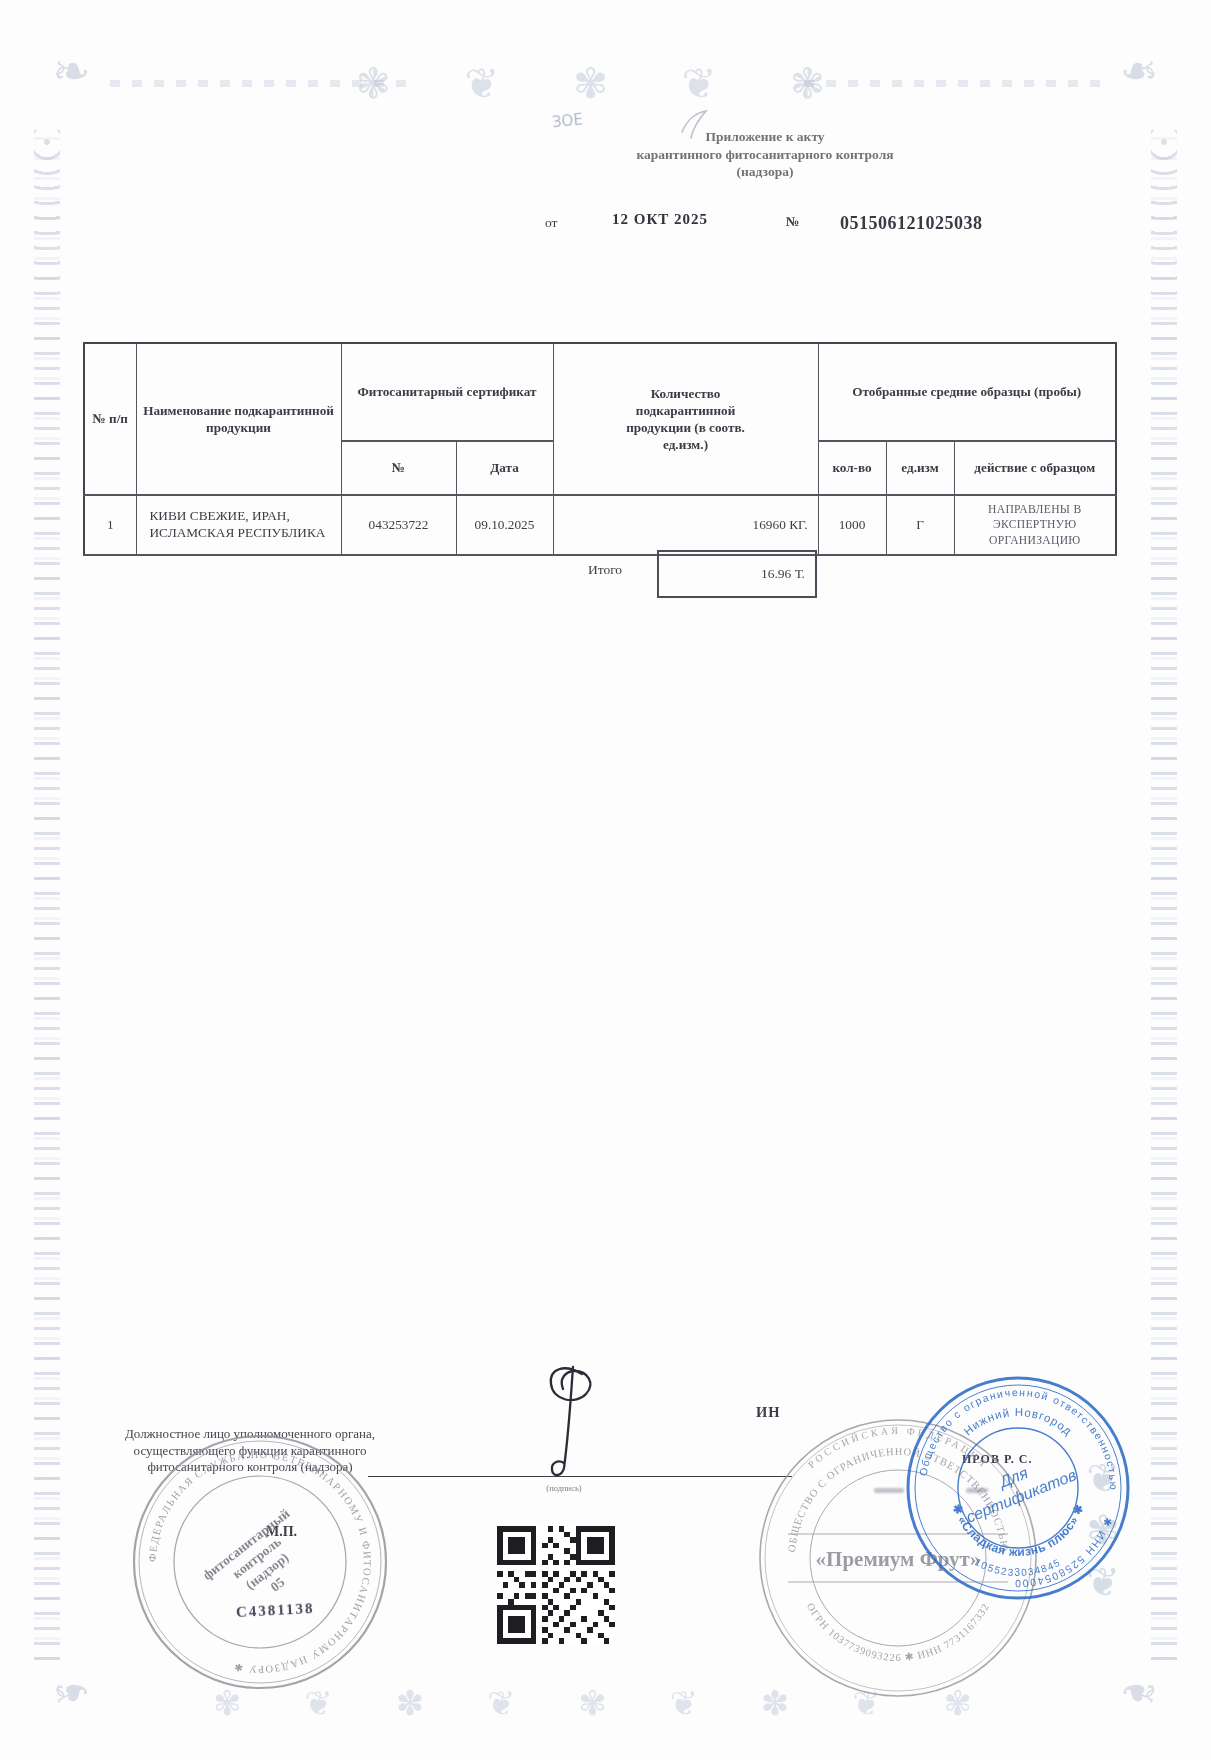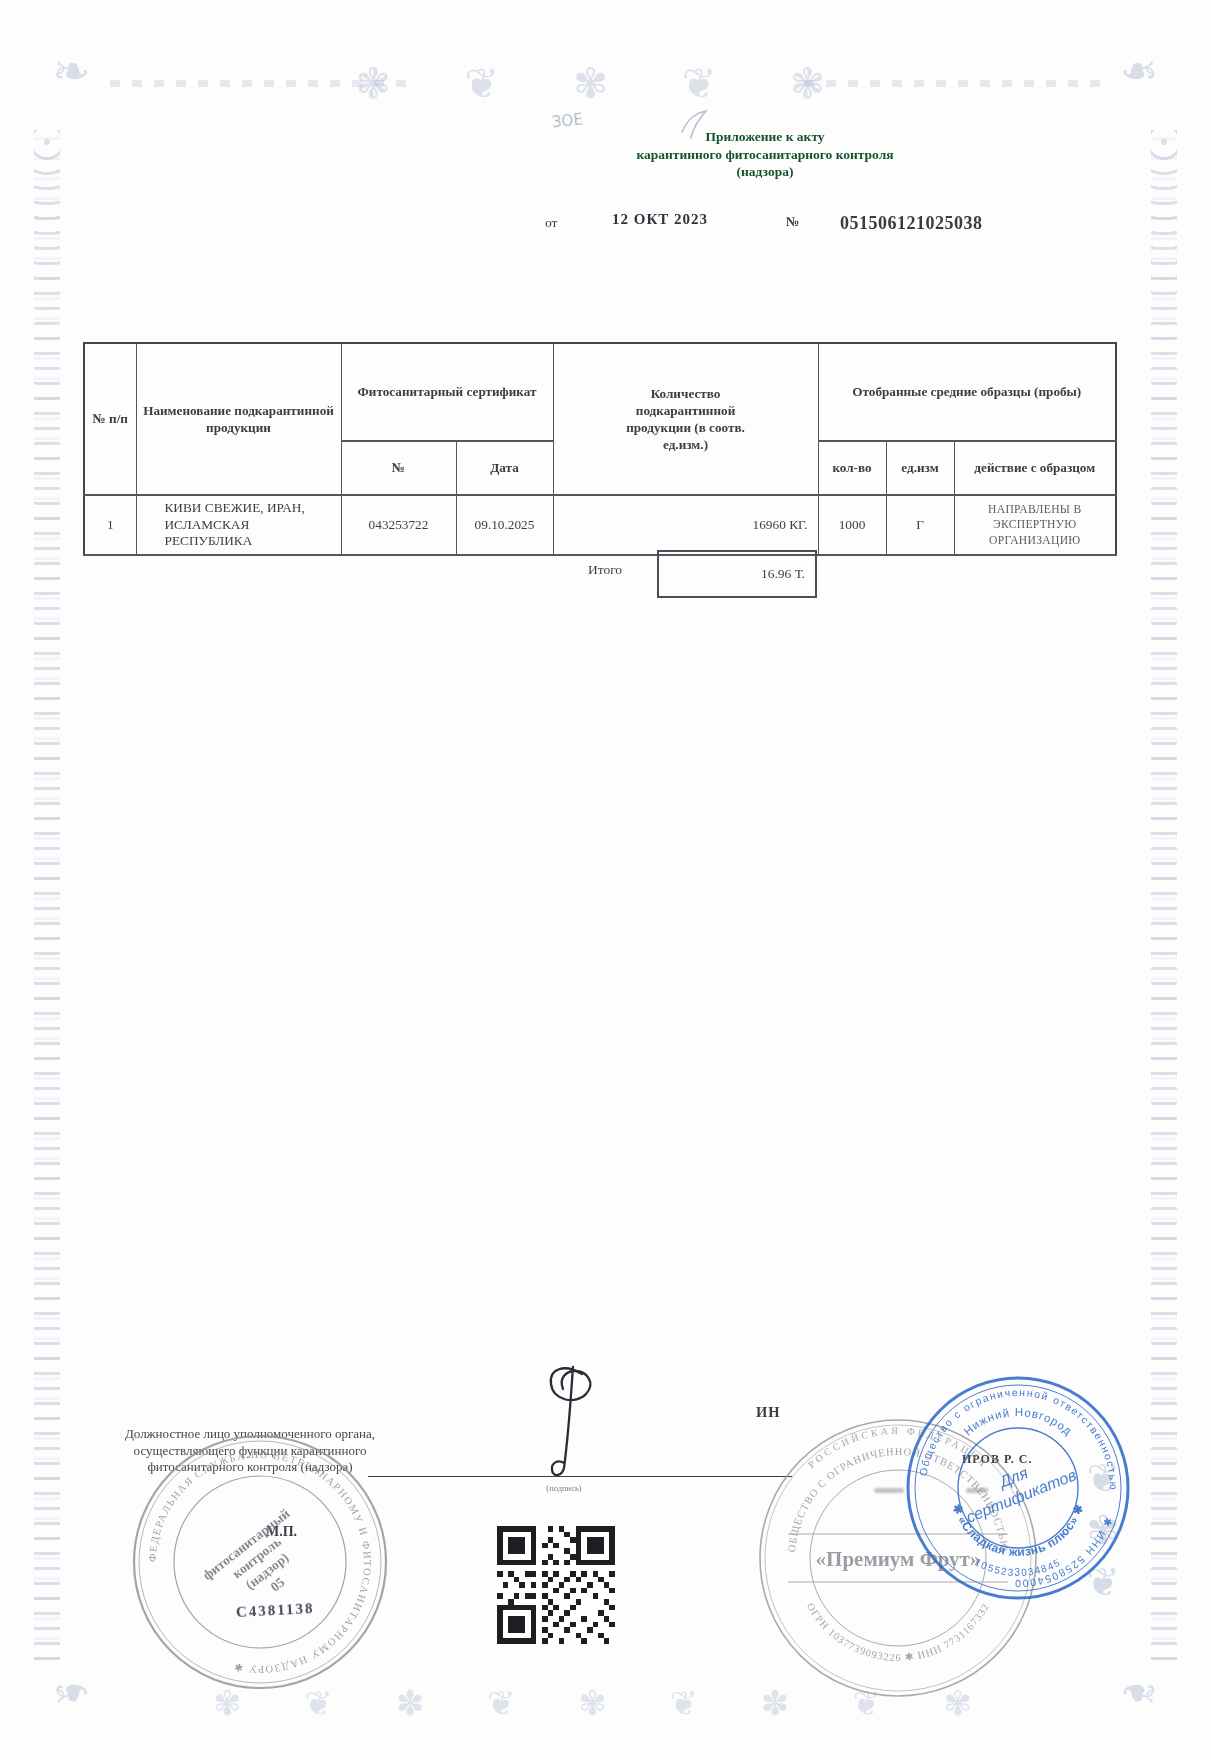--- a/index.html
+++ b/index.html
@@ -43,21 +43,21 @@
   .corner.bl{bottom:40px;left:52px;transform:scaleY(-1);}
   .corner.br{bottom:40px;right:52px;transform:scale(-1,-1);}
   .edge-motif{
     position:absolute;right:78px;top:1452px;width:60px;
     font-family:"DejaVu Sans",sans-serif;font-size:40px;line-height:52px;
     text-align:center;color:rgba(130,148,180,.30);filter:blur(.4px);
   }
   
   .doc-title{
     position:absolute;left:560px;top:128px;width:410px;
-    text-align:center;font-size:13.5px;font-weight:600;line-height:17.5px;color:#14532d;
+    text-align:center;font-size:13.5px;font-weight:600;line-height:17.5px;color:#737373;
   }
   .date-row{position:absolute;left:0;top:211px;width:100%;height:24px;font-size:13.5px;}
   .date-prefix{position:absolute;left:545px;top:4px;}
   .date-value{position:absolute;left:612px;top:0;font-size:15px;font-weight:700;letter-spacing:1px;color:#33333d;}
   .number-label{position:absolute;left:786px;top:3px;font-weight:600;}
   .number-value{position:absolute;left:840px;top:2px;font-size:18px;font-weight:600;letter-spacing:.5px;color:#3a3a44;}
   .artifact-text{
     position:absolute;left:552px;top:112px;font-size:15px;color:rgba(110,128,155,.55);
     transform:rotate(-6deg);filter:blur(.4px);font-family:"DejaVu Sans",sans-serif;
   }
@@ -68,21 +68,21 @@
     border-collapse:collapse;table-layout:fixed;
     font-size:13.3px;color:#3c3c46;
   }
   .doc-table th,.doc-table td{border:1.6px solid #55555e;padding:2px 4px;vertical-align:middle;}
   .doc-table{border:2.2px solid #45454f;}
   .doc-table tr.h1 th{height:92px;font-weight:700;font-size:13.2px;line-height:1.3;}
   .doc-table tr.h2 th{height:48px;font-weight:700;font-size:13.2px;border-top-width:2px;}
   .doc-table tr.data-row td{height:54px;border-top-width:2px;border-bottom-width:2.2px;}
   .doc-table .hwrap{max-width:160px;margin:0 auto;}
   .doc-table td.c{text-align:center;}
-  .doc-table td.l{text-align:left;padding-left:28px;line-height:1.25;}
+  .doc-table td.l{text-align:left;padding-left:13px;line-height:1.25;}
   .doc-table td.r{text-align:right;padding-right:10px;}
   .doc-table td.action{
     text-align:center;font-size:11.6px;line-height:1.3;color:#5c5c6a;
     letter-spacing:.3px;padding:1px 2px;
   }
   .total-label{position:absolute;left:558px;top:562px;width:94px;text-align:center;font-size:13.5px;}
   .total-box{
     position:absolute;left:657px;top:550px;width:160px;height:48px;
     border:2px solid #4d4d58;display:flex;align-items:center;justify-content:flex-end;
     padding-right:10px;box-sizing:border-box;font-size:13.5px;
@@ -139,21 +139,21 @@
   </svg>
 
   <div class="doc-title">
     <div>Приложение к акту</div>
     <div>карантинного фитосанитарного контроля</div>
     <div>(надзора)</div>
   </div>
 
   <div class="date-row">
     <span class="date-prefix">от</span>
-    <span class="date-value">12 ОКТ 2023</span>
+    <span class="date-value">12 ОКТ 2025</span>
     <span class="number-label">№</span>
     <span class="number-value">051506121025038</span>
   </div>
 
   <table class="doc-table">
     <colgroup>
       <col style="width:52px">
         <col style="width:205px">
         <col style="width:115px">
         <col style="width:97px">

